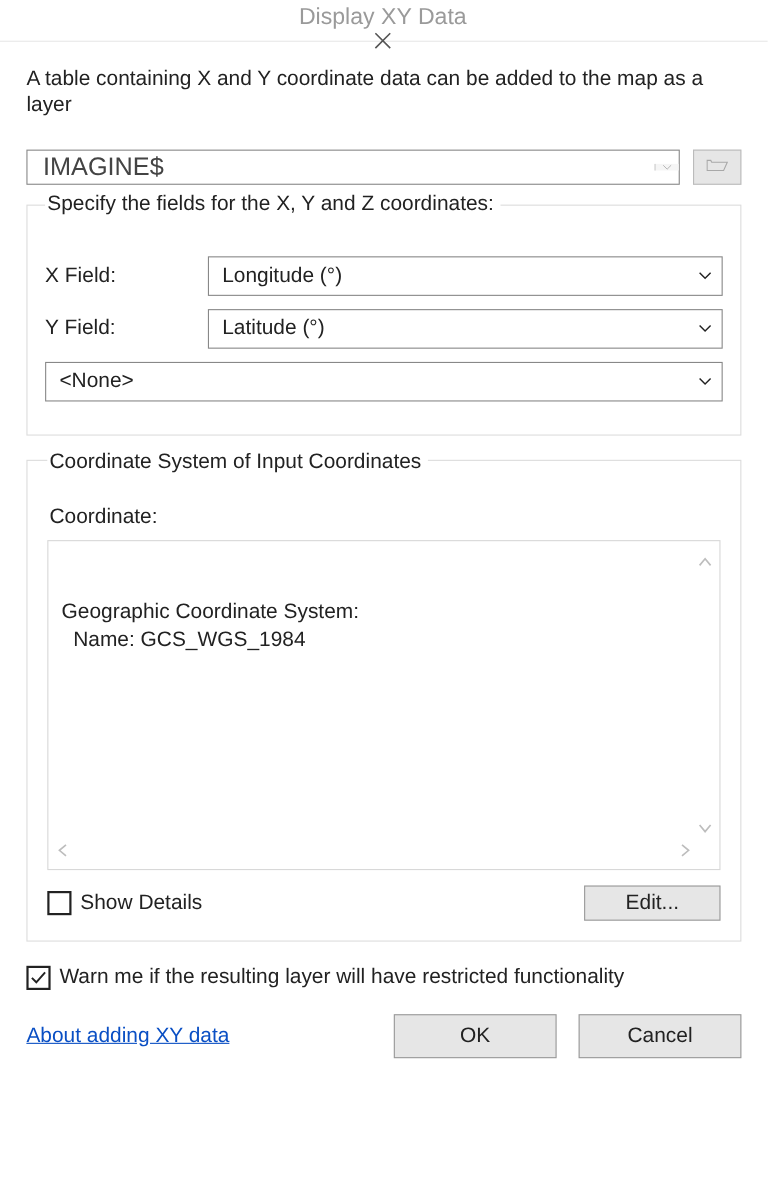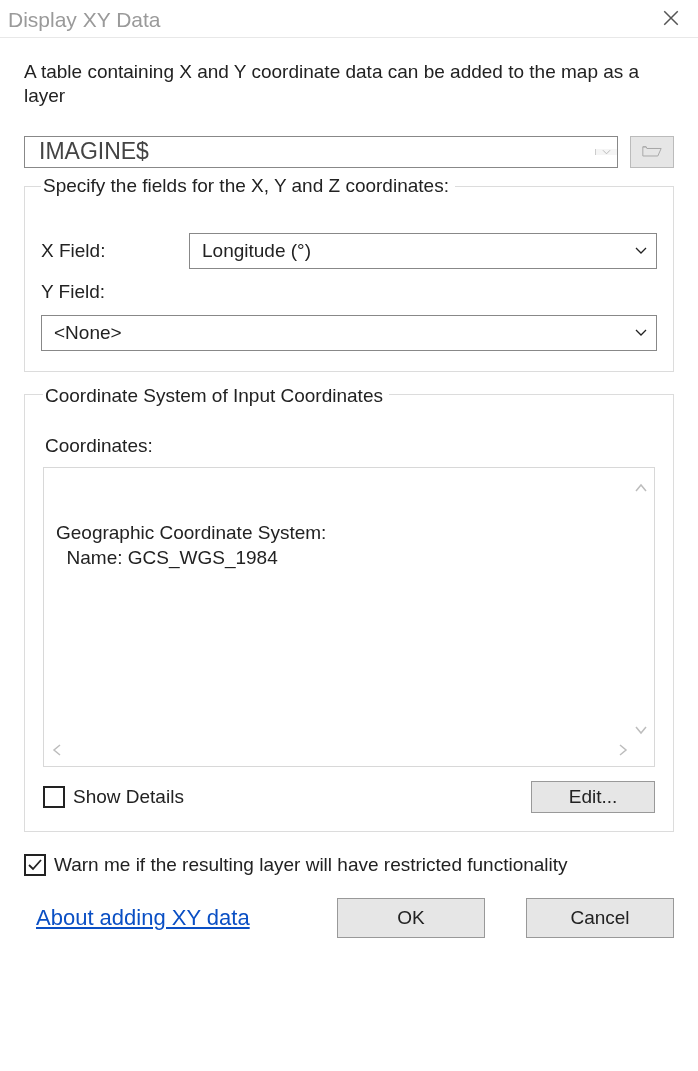--- a/index.html
+++ b/index.html
@@ -13,20 +13,21 @@
     height: 1071px;
     overflow: hidden;
   }
   .titlebar {
     display: flex;
     justify-content: space-between;
     align-items: center;
     padding: 4px 10px 2px 8px;
     border-bottom: 1px solid #e8e8e8;
     height: 38px;
+    flex-direction: column;
   }
   .titlebar-title { color: #9a9a9a; font-size: 21px; }
   .close-x { color: #555; font-size: 22px; padding: 0 8px; line-height: 1; }
   .content { padding: 18px 24px 14px 24px; }
   .intro { margin: 4px 0 28px 0; line-height: 1.25; }
   .choose-label { margin-bottom: 10px; }
   .table-row { display: flex; gap: 12px; margin-bottom: 18px; align-items: stretch; }
   .table-select {
     flex: 1;
     border: 1px solid #888;
@@ -57,21 +58,21 @@
     border: 1px solid #bbb;
     background: #e6e6e6;
     display: flex;
     align-items: center;
     justify-content: center;
   }
   .browse-btn svg { width: 20px; height: 14px; opacity: 0.55; }
 
   .fieldset {
     border: 1px solid #dcdcdc;
-    padding: 12px 16px 8px 16px;
+    padding: 12px 16px 18px 16px;
     margin-bottom: 22px;
     position: relative;
   }
   .fieldset-legend {
     position: relative;
     top: -24px;
     background: #fff;
     padding: 0 6px 0 2px;
     display: inline-block;
     margin-bottom: -14px;
@@ -143,30 +144,29 @@
     text-align: center;
   }
 
   .warn-row { display: flex; align-items: center; gap: 8px; margin: 0 0 22px 0; }
 
   .bottom-row {
     display: flex;
     align-items: center;
     gap: 20px;
   }
-  .link { color: #0a4fc4; text-decoration: underline; flex: 1; font-size: 22px; margin-left: 12px; }
+  .link { color: #0a4fc4; text-decoration: underline; flex: 1; font-size: 19px; }
   .btn {
     border: 1px solid #999;
     background: #e6e6e6;
     width: 148px;
     height: 40px;
     display: flex;
     align-items: center;
     justify-content: center;
-    margin-left: 21px;
   }
 </style>
 </head>
 <body>
 
 <div class="titlebar">
   <div class="titlebar-title">Display XY Data</div>
   <div class="close-x">
     <svg viewBox="0 0 16 16" width="18" height="18">
         <path d="M2 2 L14 14 M14 2 L2 14" stroke="#555" stroke-width="1.3" fill="none"></path>
@@ -207,38 +207,46 @@
         <div class="field-select-arrow">
           <svg viewBox="0 0 14 9">
               <path d="M2 2 L7 7 L12 2" stroke="#222" stroke-width="1.3" fill="none"></path>
             </svg>
         </div>
       </div>
     </div>
 
     <div class="field-row">
       <div class="field-label">Y Field:</div>
+      <div class="field-select">
+        <div class="field-select-text">Latitude (°)</div>
+        <div class="field-select-arrow">
+          <svg viewBox="0 0 14 9">
+              <path d="M2 2 L7 7 L12 2" stroke="#222" stroke-width="1.3" fill="none"></path>
+            </svg>
+        </div>
+      </div>
     </div>
 
     <div class="field-row">
       <div class="field-select">
         <div class="field-select-text">&lt;None&gt;</div>
         <div class="field-select-arrow">
           <svg viewBox="0 0 14 9">
               <path d="M2 2 L7 7 L12 2" stroke="#222" stroke-width="1.3" fill="none"></path>
             </svg>
         </div>
       </div>
     </div>
   </div>
 
   <div class="cs-fieldset">
     <div class="fieldset-legend">Coordinate System of Input Coordinates</div>
 
-    <div class="desc-label">Coordinates:</div>
+    <div class="desc-label">Coordinate:</div>
     <div class="desc-box">
       <div class="desc-text">Geographic Coordinate System:
   Name: GCS_WGS_1984</div>
       <div class="scroll-up scroll-v"><svg viewBox="0 0 14 10">
             <path d="M2 8 L7 2 L12 8" stroke="#bdbdbd" stroke-width="1.5" fill="none"></path>
           </svg></div>
       <div class="scroll-down scroll-v"><svg viewBox="0 0 14 10">
             <path d="M2 2 L7 8 L12 2" stroke="#bdbdbd" stroke-width="1.5" fill="none"></path>
           </svg></div>
       <div class="scroll-left scroll-h"><svg viewBox="0 0 10 14">

